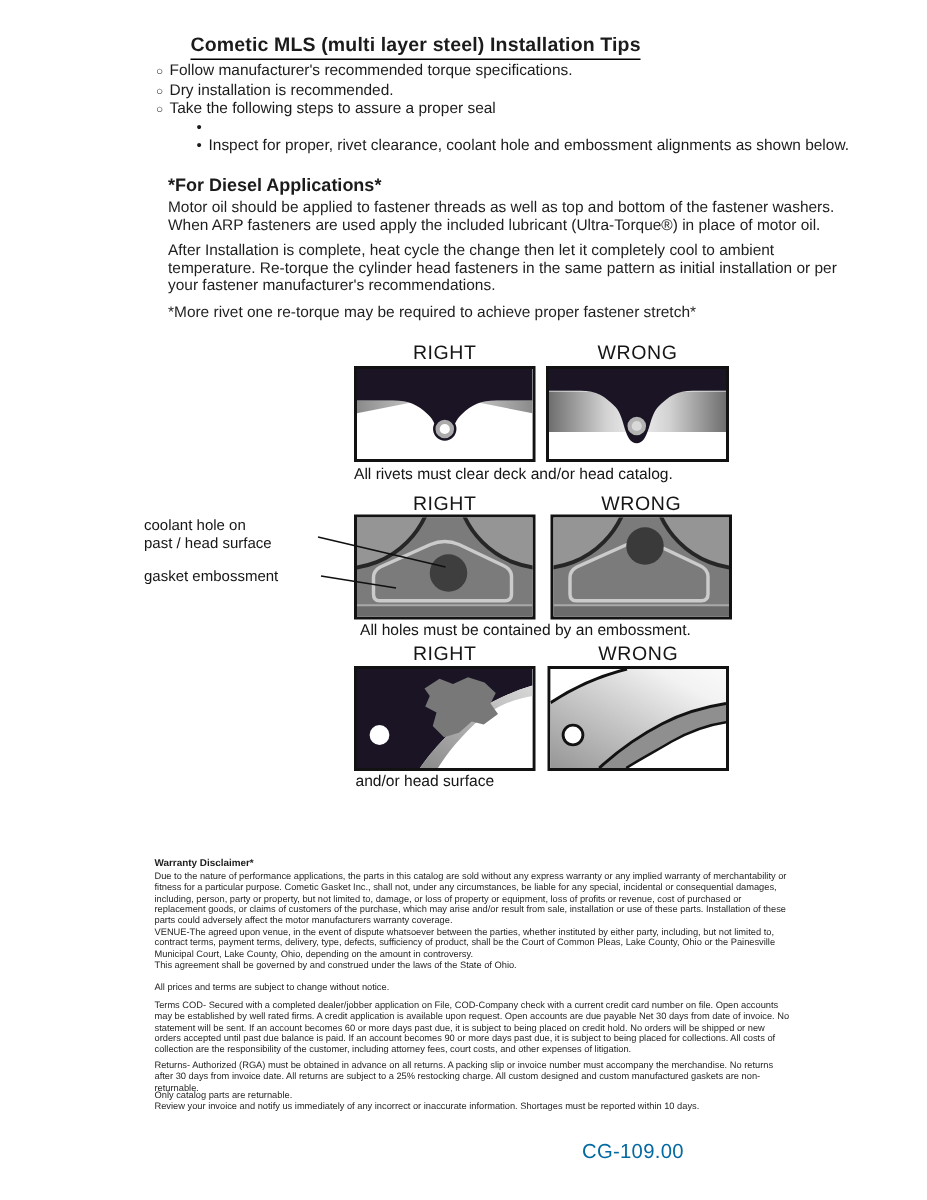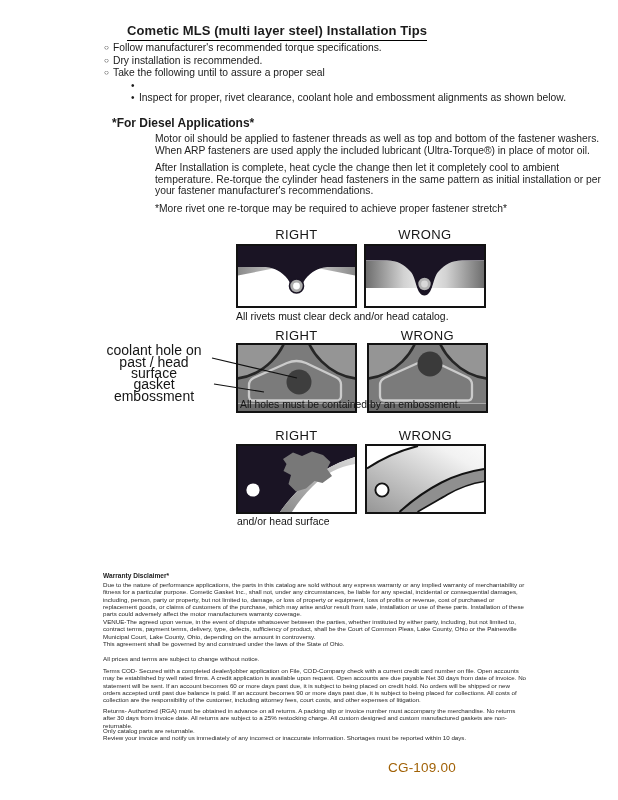--- a/index.html
+++ b/index.html
@@ -1,34 +1,34 @@
 <!DOCTYPE html>
 <html><head>
 <meta charset="utf-8">
 <style>
   html,body{margin:0;padding:0;background:#ffffff;}
   .page{position:relative;width:618px;height:800px;background:#ffffff;overflow:hidden;
         font-family:"Liberation Sans", sans-serif;color:#1b1b1b;}
   .abs{position:absolute;}
   .title{font-size:13px;font-weight:bold;border-bottom:1.5px solid #000;padding-bottom:2px;letter-spacing:0.1px;margin-left:15px;}
-  .body-txt{font-size:10.3px;line-height:11.6px;color:#1e1e1e;margin-left:43px;}
+  .body-txt{font-size:10.3px;line-height:11.6px;color:#1e1e1e;}
   .bullets{font-size:10.3px;line-height:12.6px;}
   .b-row{display:flex;}
   .b-mark{width:9px;font-size:8px;line-height:12.6px;flex:none;}
   .sb-row{display:flex;margin-left:27px;}
   .sb-mark{width:8px;font-size:10px;line-height:12.6px;flex:none;}
   .diesel-h{font-size:12px;font-weight:bold;}
   .fig-h{font-size:13px;letter-spacing:0.4px;text-align:center;color:#161616;}
   .panel{position:absolute;border:2px solid #121212;box-sizing:border-box;background:#fff;}
   .panel svg{position:absolute;left:0;top:0;width:100%;height:100%;display:block;}
   .caption{font-size:10.4px;line-height:11.2px;color:#151515;}
-  .fig-label{font-size:14px;line-height:11.5px;text-align:center;color:#151515;}
+  .fig-label{font-size:10px;line-height:11.5px;text-align:left;color:#151515;}
   .legal{font-size:6.2px;line-height:7.35px;color:#262626;width:424px;}
   .legal-h{font-size:6.6px;font-weight:bold;color:#1c1c1c;}
-  .page-code{font-size:13.5px;color:#a16207;letter-spacing:0.2px;}
+  .page-code{font-size:13.5px;color:#0369a1;letter-spacing:0.2px;}
 </style>
 </head>
 <body>
 
 <div class="page">
 
   <div class="abs" style="left:112px;top:21px;">
     <span class="title">Cometic MLS (multi layer steel) Installation Tips</span>
   </div>
 
@@ -36,21 +36,21 @@
     <div class="b-row">
       <span class="b-mark">○</span>
       <span>Follow manufacturer's recommended torque specifications.</span>
     </div>
     <div class="b-row">
       <span class="b-mark">○</span>
       <span>Dry installation is recommended.</span>
     </div>
     <div class="b-row">
       <span class="b-mark">○</span>
-      <span>Take the following until to assure a proper seal</span>
+      <span>Take the following steps to assure a proper seal</span>
     </div>
     <div class="sb-row">
       <span class="sb-mark">•</span>
     </div>
     <div class="sb-row">
       <span class="sb-mark">•</span>
       <span>Inspect for proper, rivet clearance, coolant hole and embossment alignments as shown below.</span>
     </div>
   </div>
 
@@ -135,21 +135,21 @@
     <div>coolant hole on</div>
     <div>past / head surface</div>
   </div>
   <div class="abs fig-label" style="left:96px;top:379px;width:116px;">gasket embossment</div>
 
   <svg class="abs" style="left:208px;top:352px;" width="100" height="45">
     <line x1="4" y1="6" x2="89" y2="26" stroke="#101010" stroke-width="1.1"></line>
     <line x1="6" y1="32" x2="56" y2="40" stroke="#101010" stroke-width="1.1"></line>
   </svg>
 
-  <div class="abs caption" style="left:240px;top:399px;">All holes must be contained by an embossment.</div>
+  <div class="abs caption" style="left:240px;top:415px;">All holes must be contained by an embossment.</div>
 
   <div class="abs fig-h" style="left:236px;top:428px;width:121px;">RIGHT</div>
   <div class="abs fig-h" style="left:365px;top:428px;width:121px;">WRONG</div>
 
   <div class="panel" style="left:236px;top:444px;width:121px;height:70px;">
     <svg viewBox="0 0 117 66" preserveAspectRatio="none">
       <defs>
         <linearGradient id="f3a" x1="0" y1="1" x2="1" y2="0">
             <stop offset="0" stop-color="#8a8a8a"></stop>
             <stop offset="1" stop-color="#d8d8d8"></stop>

